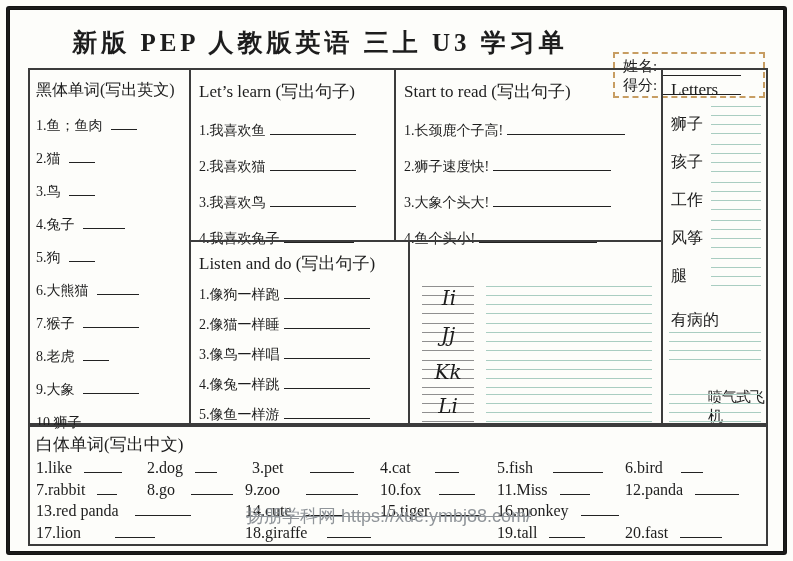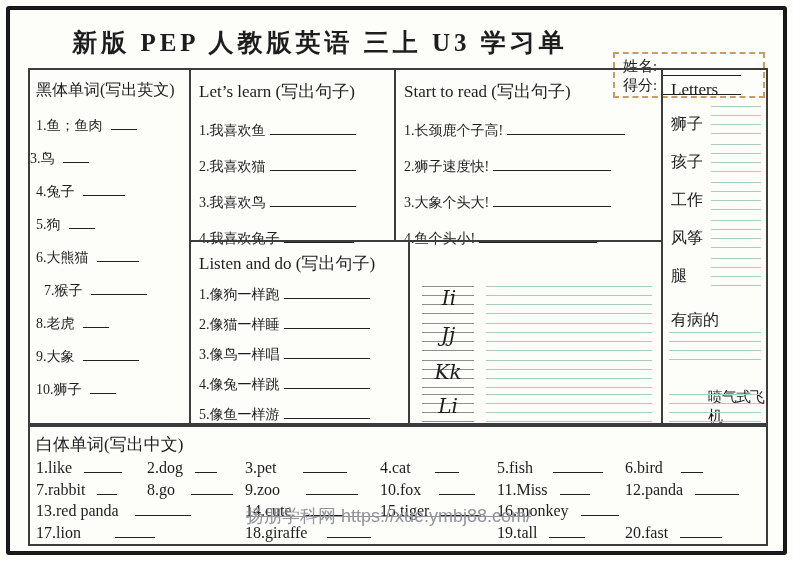--- a/index.html
+++ b/index.html
@@ -55,25 +55,26 @@
     </div>
     <div class="namerow">
       <span>得分:</span>
       <span class="nb-blank"></span>
     </div>
   </div>
 
   <div class="panel" style="left:28px;top:68px;width:163px;height:357px;">
     <div class="p-title" style="margin-left:6px;font-size:16px;">黑体单词(写出英文)</div>
     <div class="item" style="margin-top:14px;margin-left:6px;"><span>1.鱼；鱼肉</span><span class="blank b-s"></span></div>
-    <div class="item" style="margin-top:13px;margin-left:0;"><span>3.鸟</span><span class="blank b-s"></span></div>
+    <div class="item" style="margin-top:13px;margin-left:6px;"><span>2.猫</span><span class="blank b-s"></span></div>
+    <div class="item" style="margin-top:13px;margin-left:6px;"><span>3.鸟</span><span class="blank b-s"></span></div>
     <div class="item" style="margin-top:13px;margin-left:6px;"><span>4.兔子</span><span class="blank b-m"></span></div>
     <div class="item" style="margin-top:13px;margin-left:6px;"><span>5.狗</span><span class="blank b-s"></span></div>
     <div class="item" style="margin-top:13px;margin-left:6px;"><span>6.大熊猫</span><span class="blank b-m"></span></div>
-    <div class="item" style="margin-top:13px;margin-left:14px;"><span>7.猴子</span><span class="blank b-l"></span></div>
+    <div class="item" style="margin-top:13px;margin-left:6px;"><span>7.猴子</span><span class="blank b-l"></span></div>
     <div class="item" style="margin-top:13px;margin-left:6px;"><span>8.老虎</span><span class="blank b-s"></span></div>
     <div class="item" style="margin-top:13px;margin-left:6px;"><span>9.大象</span><span class="blank b-l"></span></div>
     <div class="item" style="margin-top:13px;margin-left:6px;"><span>10.狮子</span><span class="blank b-s"></span></div>
   </div>
 
   <div class="panel" style="left:189px;top:68px;width:207px;height:174px;">
     <div class="p-title">Let’s learn (写出句子)</div>
     <div class="item" style="margin-top:17px;"><span>1.我喜欢鱼</span><span class="blank b-xl"></span></div>
     <div class="item" style="margin-top:16px;"><span>2.我喜欢猫</span><span class="blank b-xl"></span></div>
     <div class="item" style="margin-top:16px;"><span>3.我喜欢鸟</span><span class="blank b-xl"></span></div>
@@ -128,21 +129,21 @@
     <div class="lineblock glines" style="left:6px;top:262px;width:92px;"></div>
     <div class="lcol-word-sm" style="left:5px;top:318px;padding-left:40px;">喷气式飞机</div>
     <div class="lineblock glines" style="left:6px;top:324px;width:92px;"></div>
   </div>
 
   <div class="panel" style="left:28px;top:425px;width:740px;height:121px;">
     <div class="p-title" style="margin:6px 0 5px 6px;">白体单词(写出中文)</div>
 
     <div class="w-item" style="left:6px;top:32px;"><span>1.like</span><span class="wb" style="width:38px;"></span></div>
     <div class="w-item" style="left:117px;top:32px;text-align:center;"><span>2.dog</span><span class="wb" style="width:22px;"></span></div>
-    <div class="w-item" style="left:215px;top:32px;"><span>3.pet</span><span class="wb" style="width:44px;margin-left:26px;"></span></div>
+    <div class="w-item" style="left:222px;top:32px;"><span>3.pet</span><span class="wb" style="width:44px;margin-left:26px;"></span></div>
     <div class="w-item" style="left:350px;top:32px;"><span>4.cat</span><span class="wb" style="width:24px;margin-left:24px;"></span></div>
     <div class="w-item" style="left:467px;top:32px;"><span>5.fish</span><span class="wb" style="width:50px;margin-left:20px;"></span></div>
     <div class="w-item" style="left:595px;top:32px;"><span>6.bird</span><span class="wb" style="width:22px;margin-left:18px;"></span></div>
 
     <div class="w-item" style="left:6px;top:54px;"><span>7.rabbit</span><span class="wb" style="width:20px;"></span></div>
     <div class="w-item" style="left:117px;top:54px;"><span>8.go</span><span class="wb" style="width:42px;margin-left:16px;"></span></div>
     <div class="w-item" style="left:215px;top:54px;"><span>9.zoo</span><span class="wb" style="width:52px;margin-left:26px;"></span></div>
     <div class="w-item" style="left:350px;top:54px;"><span>10.fox</span><span class="wb" style="width:36px;margin-left:18px;"></span></div>
     <div class="w-item" style="left:467px;top:54px;"><span>11.Miss</span><span class="wb" style="width:30px;"></span></div>
     <div class="w-item" style="left:595px;top:54px;"><span>12.panda</span><span class="wb" style="width:44px;"></span></div>

